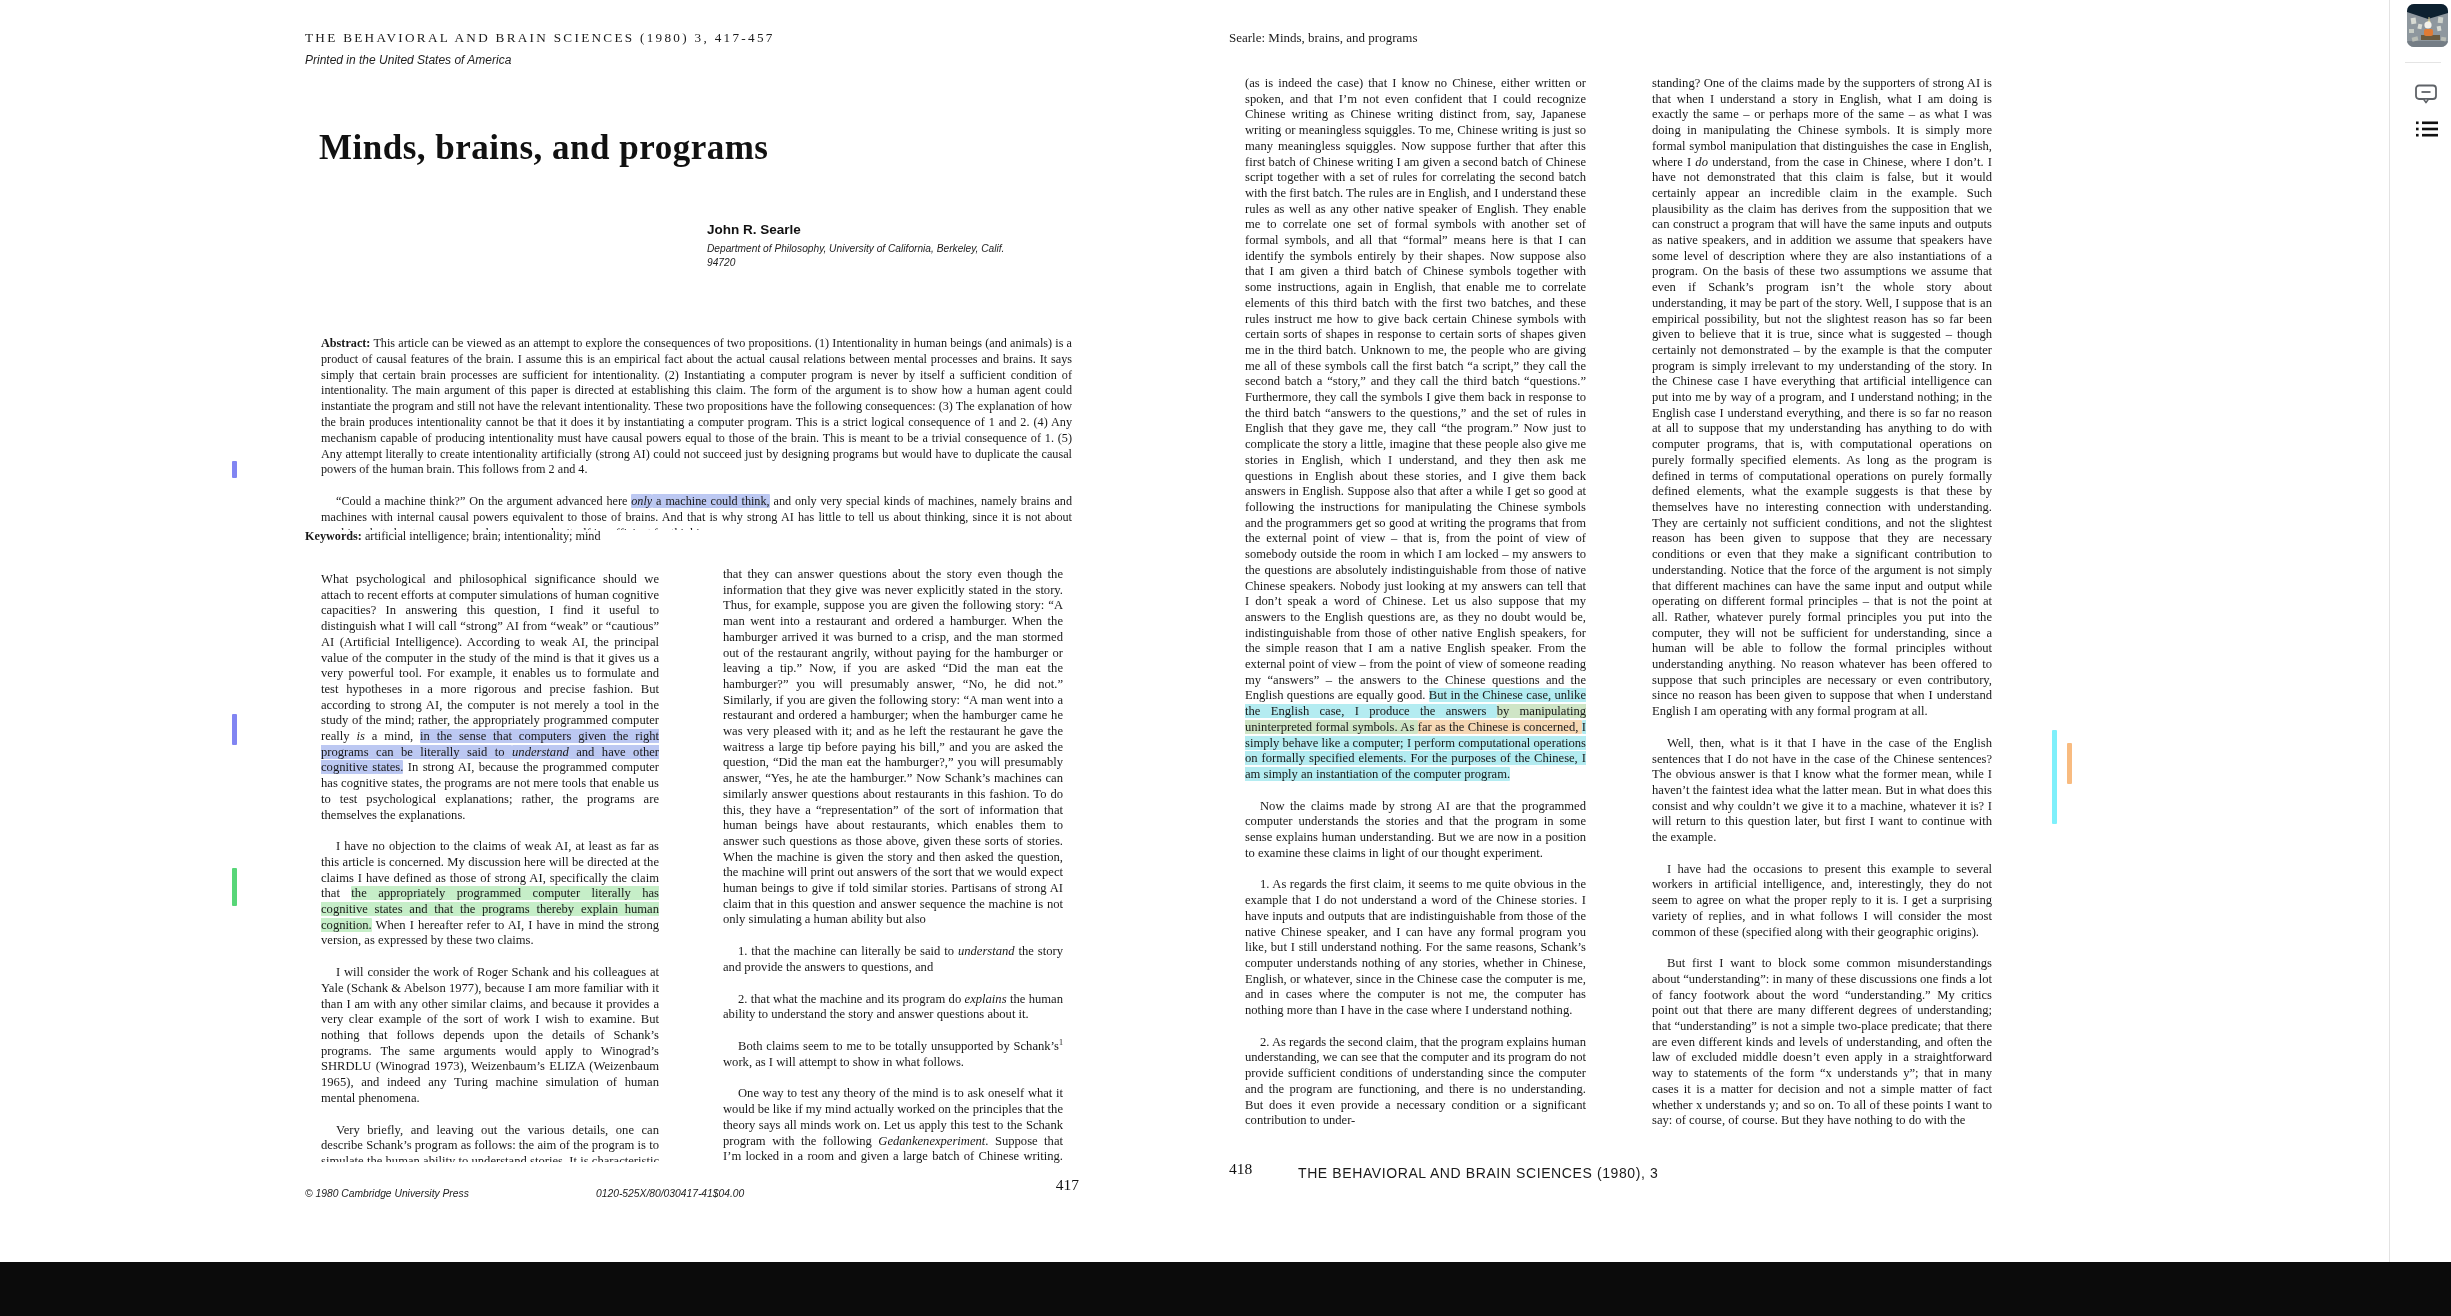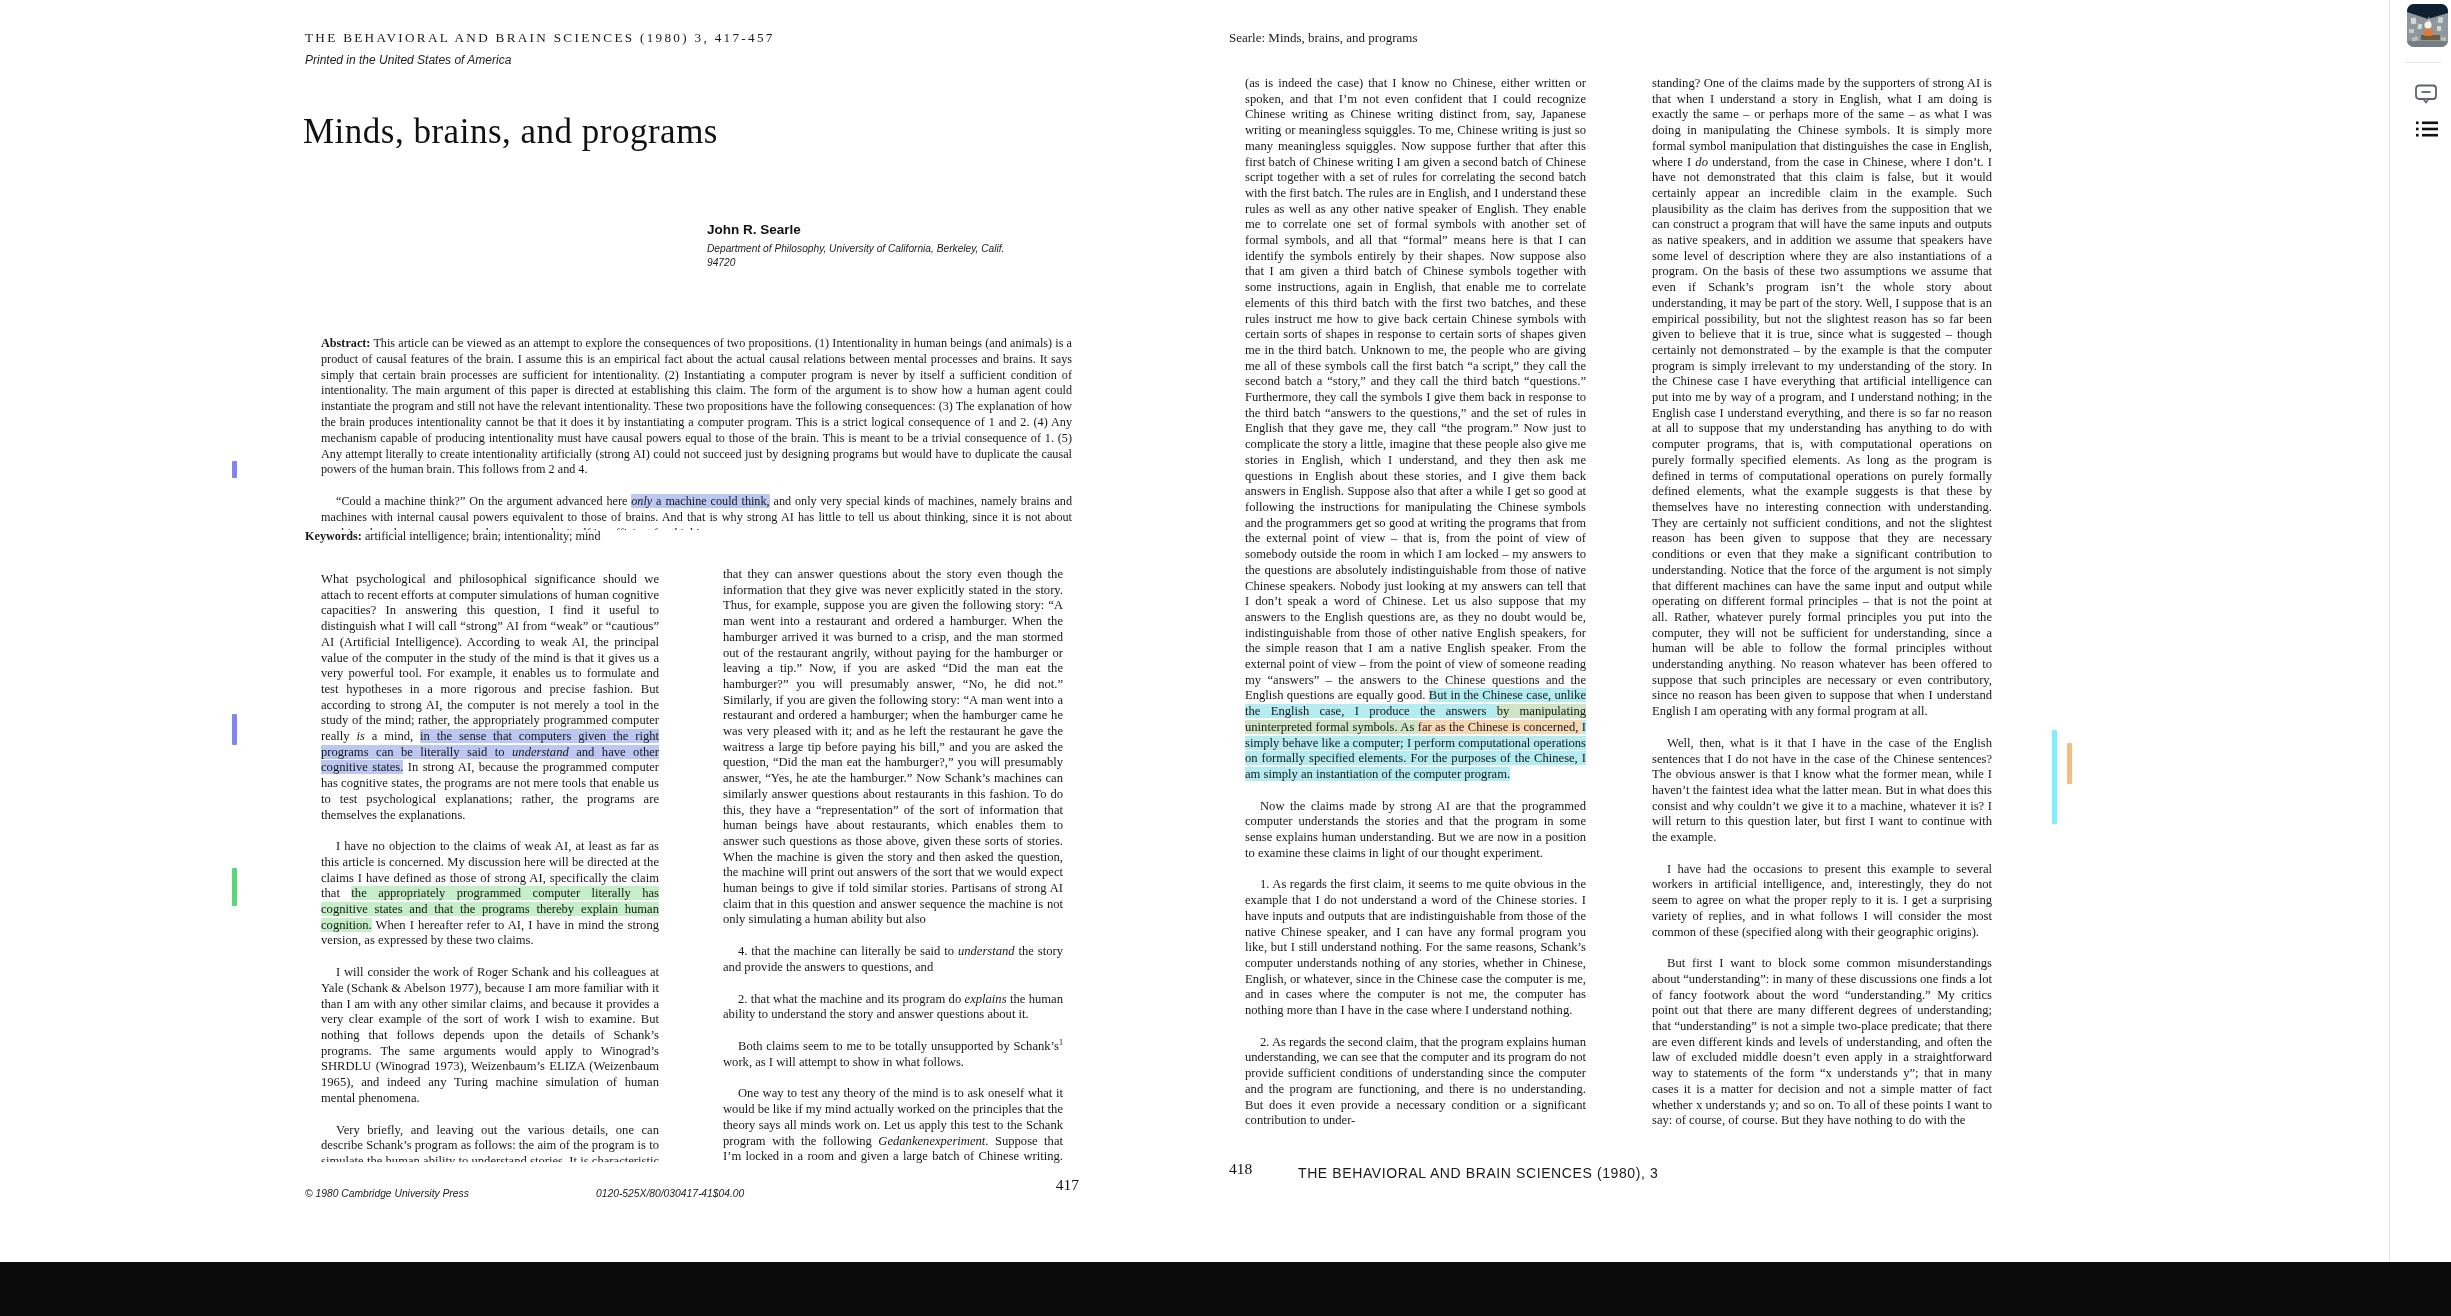--- a/index.html
+++ b/index.html
@@ -44,21 +44,21 @@
   .side-btn{background:none;border:none;padding:0;cursor:pointer;}
   
   .toolbar{left:0;top:1262px;width:2451px;height:54px;background:#0b0b0b;}
 </style>
 </head>
 <body>
 
 <div class="abs journal-line" style="left:305px;top:30px;width:800px;">THE BEHAVIORAL AND BRAIN SCIENCES (1980) 3, 417-457</div>
 <div class="abs printed-line" style="left:305px;top:53px;">Printed in the United States of America</div>
 
-<h1 class="abs article-title" style="left:303px;top:112px;margin:0;font-weight:normal;">Minds, brains, and programs</h1>
+<h1 class="abs article-title" style="left:303px;top:112px;margin:16px;font-weight:bold;">Minds, brains, and programs</h1>
 
 <div class="abs author-name" style="left:707px;top:222px;">John R. Searle</div>
 <div class="abs author-affil" style="left:707px;top:242px;width:420px;">
   <div>Department of Philosophy, University of California, Berkeley, Calif.</div>
   <div>94720</div>
 </div>
 
 <div class="abs abstract" style="left:305px;top:320px;width:783px;height:210px;overflow:hidden;">
     <p class="para"><span class="bd">Abstract:</span><span> This article can be viewed as an attempt to explore the consequences of two propositions. (1) Intentionality in human beings (and animals) is a product of causal features of the brain. I assume this is an empirical fact about the actual causal relations between mental processes and brains. It says simply that certain brain processes are sufficient for intentionality. (2) Instantiating a computer program is never by itself a sufficient condition of intentionality. The main argument of this paper is directed at establishing this claim. The form of the argument is to show how a human agent could instantiate the program and still not have the relevant intentionality. These two propositions have the following consequences: (3) The explanation of how the brain produces intentionality cannot be that it does it by instantiating a computer program. This is a strict logical consequence of 1 and 2. (4) Any mechanism capable of producing intentionality must have causal powers equal to those of the brain. This is meant to be a trivial consequence of 1. (5) Any attempt literally to create intentionality artificially (strong AI) could not succeed just by designing programs but would have to duplicate the causal powers of the human brain. This follows from 2 and 4.</span></p>
     <p class="para ind"><span>“Could a machine think?” On the argument advanced here </span><span class="it hl hl-periwinkle">only</span><span class="hl hl-periwinkle"> a machine could think,</span><span> and only very special kinds of machines, namely brains and machines with internal causal powers equivalent to those of brains. And that is why strong AI has little to tell us about thinking, since it is not about machines but about programs, and no program by itself is sufficient for thinking.</span></p>
@@ -67,21 +67,21 @@
 <div class="abs keywords" style="left:305px;top:529px;width:783px;"><span class="bd">Keywords:</span><span> artificial intelligence; brain; intentionality; mind</span></div>
 
 <div class="abs col" style="left:305px;top:556px;width:370px;height:606px;">
     <p class="para"><span>What psychological and philosophical significance should we attach to recent efforts at computer simulations of human cognitive capacities? In answering this question, I find it useful to distinguish what I will call “strong” AI from “weak” or “cautious” AI (Artificial Intelligence). According to weak AI, the principal value of the computer in the study of the mind is that it gives us a very powerful tool. For example, it enables us to formulate and test hypotheses in a more rigorous and precise fashion. But according to strong AI, the computer is not merely a tool in the study of the mind; rather, the appropriately programmed computer really </span><span class="it">is</span><span> a mind, </span><span class="hl hl-periwinkle">in the sense that computers given the right programs can be literally said to </span><span class="it hl hl-periwinkle">understand</span><span class="hl hl-periwinkle"> and have other cognitive states.</span><span> In strong AI, because the programmed computer has cognitive states, the programs are not mere tools that enable us to test psychological explanations; rather, the programs are themselves the explanations.</span></p>
     <p class="para ind"><span>I have no objection to the claims of weak AI, at least as far as this article is concerned. My discussion here will be directed at the claims I have defined as those of strong AI, specifically the claim that </span><span class="hl hl-green">the appropriately programmed computer literally has cognitive states and that the programs thereby explain human cognition.</span><span> When I hereafter refer to AI, I have in mind the strong version, as expressed by these two claims.</span></p>
     <p class="para ind"><span>I will consider the work of Roger Schank and his colleagues at Yale (Schank &amp; Abelson 1977), because I am more familiar with it than I am with any other similar claims, and because it provides a very clear example of the sort of work I wish to examine. But nothing that follows depends upon the details of Schank’s programs. The same arguments would apply to Winograd’s SHRDLU (Winograd 1973), Weizenbaum’s ELIZA (Weizenbaum 1965), and indeed any Turing machine simulation of human mental phenomena.</span></p>
     <p class="para ind"><span>Very briefly, and leaving out the various details, one can describe Schank’s program as follows: the aim of the program is to simulate the human ability to understand stories. It is characteristic of human beings’ story-understanding capacity</span></p>
   </div>
 <div class="abs col" style="left:707px;top:551px;width:372px;height:614px;">
     <p class="para"><span>that they can answer questions about the story even though the information that they give was never explicitly stated in the story. Thus, for example, suppose you are given the following story: “A man went into a restaurant and ordered a hamburger. When the hamburger arrived it was burned to a crisp, and the man stormed out of the restaurant angrily, without paying for the hamburger or leaving a tip.” Now, if you are asked “Did the man eat the hamburger?” you will presumably answer, “No, he did not.” Similarly, if you are given the following story: “A man went into a restaurant and ordered a hamburger; when the hamburger came he was very pleased with it; and as he left the restaurant he gave the waitress a large tip before paying his bill,” and you are asked the question, “Did the man eat the hamburger?,” you will presumably answer, “Yes, he ate the hamburger.” Now Schank’s machines can similarly answer questions about restaurants in this fashion. To do this, they have a “representation” of the sort of information that human beings have about restaurants, which enables them to answer such questions as those above, given these sorts of stories. When the machine is given the story and then asked the question, the machine will print out answers of the sort that we would expect human beings to give if told similar stories. Partisans of strong AI claim that in this question and answer sequence the machine is not only simulating a human ability but also</span></p>
-    <p class="para ind"><span>4. that the machine can literally be said to </span><span class="it">understand</span><span> the story and provide the answers to questions, and</span></p>
+    <p class="para ind"><span>1. that the machine can literally be said to </span><span class="it">understand</span><span> the story and provide the answers to questions, and</span></p>
     <p class="para ind"><span>2. that what the machine and its program do </span><span class="it">explains</span><span> the human ability to understand the story and answer questions about it.</span></p>
     <p class="para ind"><span>Both claims seem to me to be totally unsupported by Schank’s</span><span><sup>1</sup></span><span> work, as I will attempt to show in what follows.</span></p>
     <p class="para ind"><span>One way to test any theory of the mind is to ask oneself what it would be like if my mind actually worked on the principles that the theory says all minds work on. Let us apply this test to the Schank program with the following </span><span class="it">Gedankenexperiment</span><span>. Suppose that I’m locked in a room and given a large batch of Chinese writing. Suppose furthermore</span></p>
   </div>
 
 <div class="abs footer-small" style="left:305px;top:1188px;">© 1980 Cambridge University Press</div>
 <div class="abs footer-small" style="left:596px;top:1188px;">0120-525X/80/030417-41$04.00</div>
 <div class="abs page-num" style="left:1019px;top:1176px;width:60px;text-align:right;">417</div>
 
 <div class="abs running-head" style="left:1229px;top:30px;">Searle: Minds, brains, and programs</div>

